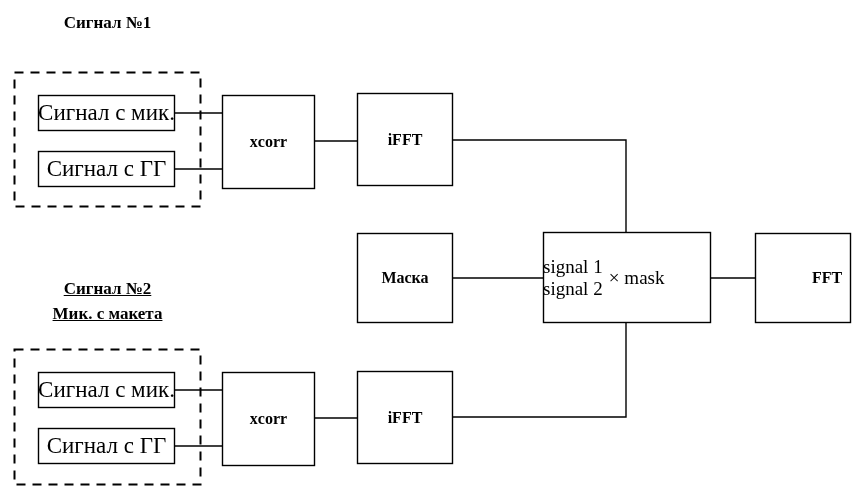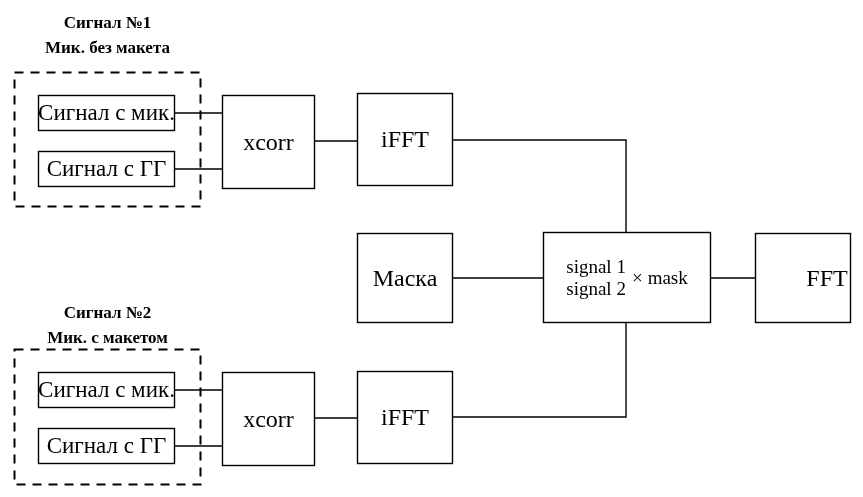--- a/index.html
+++ b/index.html
@@ -41,28 +41,27 @@
     font-family: "Liberation Serif", "DejaVu Serif", serif;
     color: #000000;
     text-align: center;
     pointer-events: none;
   }
   .lbl-inner {
     font-size: 23px;
     font-weight: 400;
   }
   .lbl-proc {
-    font-size: 24px;
-    font-weight: 400;
+    font-size: 16px;
+    font-weight: 700;
   }
   .frac-box {
     position: absolute;
     display: flex;
     align-items: center;
-    justify-content: center;
     font-family: "Liberation Serif", "DejaVu Serif", serif;
     font-size: 19px;
     color: #000000;
   }
   .frac-stack {
     display: inline-flex;
     flex-direction: column;
     align-items: center;
     line-height: 1.12;
   }
@@ -116,21 +115,20 @@
     <polyline points="175,446 222,446" fill="none" stroke="#000000" stroke-width="1.4"></polyline>
 
     <rect x="222.5" y="372.5" width="92" height="93" fill="#ffffff" stroke="#000000" stroke-width="1.4"></rect>
     <polyline points="314,418 357,418" fill="none" stroke="#000000" stroke-width="1.4"></polyline>
     <rect x="357.5" y="371.5" width="95" height="92" fill="#ffffff" stroke="#000000" stroke-width="1.4"></rect>
     <polyline points="452,417 626,417 626,322" fill="none" stroke="#000000" stroke-width="1.4"></polyline>
   </svg>
 
   <div class="grp-title" style="left:14px; top:10px; width:187px;">
     <div>Сигнал №1</div>
-    <div>Мик. без макета</div>
   </div>
 
   <div class="node-label" style="left:38px; top:95px; width:137px; height:36px;">
     <span class="lbl-inner">Сигнал с мик.</span>
   </div>
   <div class="node-label" style="left:38px; top:151px; width:137px; height:36px;">
     <span class="lbl-inner">Сигнал с ГГ</span>
   </div>
 
   <div class="node-label" style="left:222px; top:95px; width:93px; height:94px;">
@@ -150,23 +148,23 @@
       <span>signal 2</span>
     </span>
     <span class="frac-times">×</span>
     <span class="frac-mask">mask</span>
   </div>
 
   <div class="node-label" style="left:755px; top:233px; width:96px; height:90px;padding-left:24px;">
     <span class="lbl-proc">FFT</span>
   </div>
 
-  <div class="grp-title" style="left:14px; top:300px; width:187px;">
+  <div class="grp-title" style="left:14px; top:276px; width:187px;text-decoration:underline;">
     <div>Сигнал №2</div>
-    <div>Мик. с макетом</div>
+    <div>Мик. с макета</div>
   </div>
 
   <div class="node-label" style="left:38px; top:372px; width:137px; height:36px;">
     <span class="lbl-inner">Сигнал с мик.</span>
   </div>
   <div class="node-label" style="left:38px; top:428px; width:137px; height:36px;">
     <span class="lbl-inner">Сигнал с ГГ</span>
   </div>
 
   <div class="node-label" style="left:222px; top:372px; width:93px; height:94px;">

